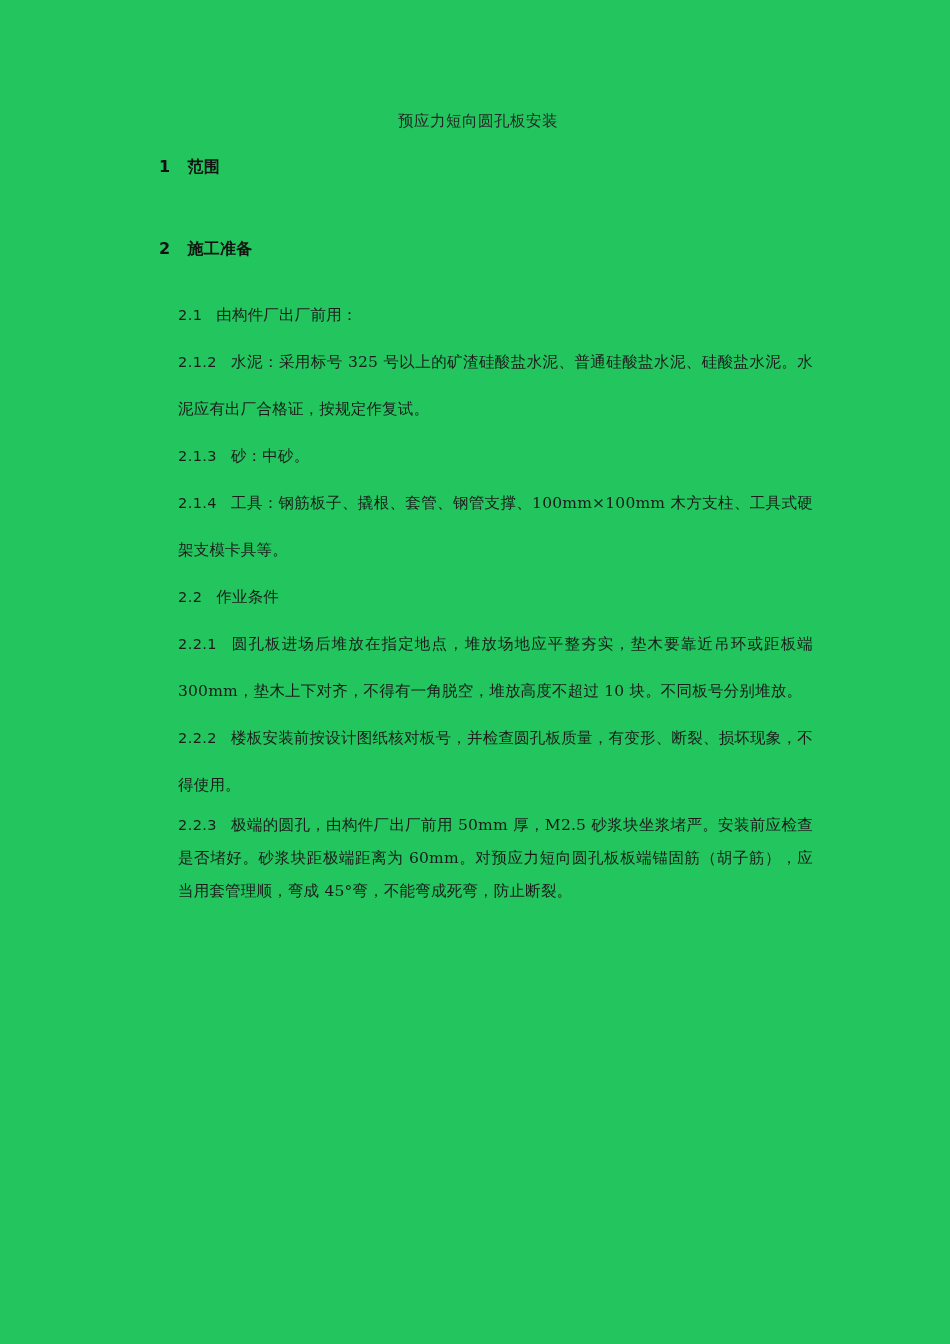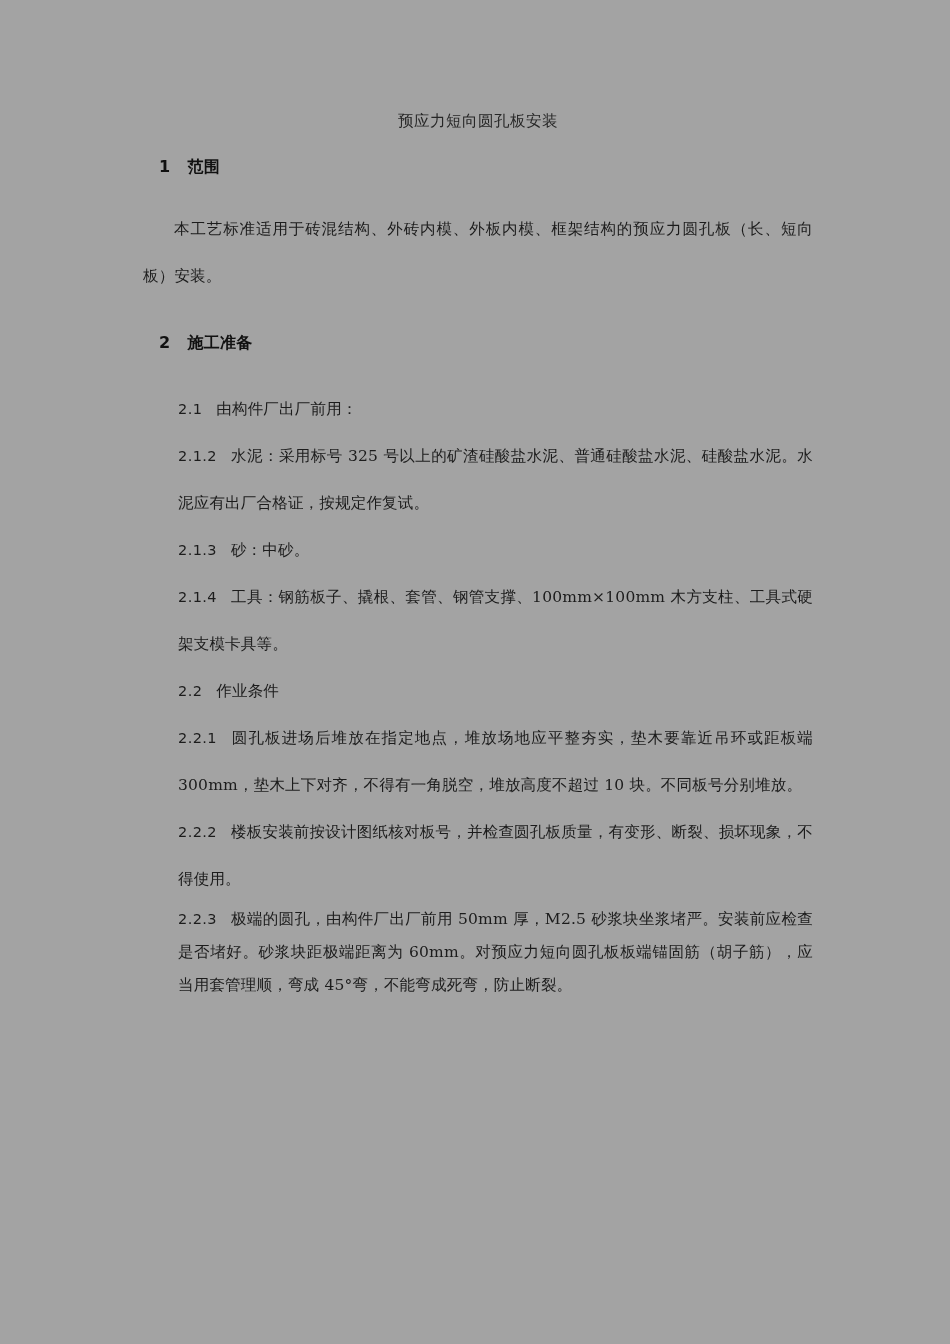--- a/index.html
+++ b/index.html
@@ -15,21 +15,21 @@
     color: #1a1a1a;
     overflow: hidden;
   }
 
   .page {
     position: absolute;
     left: 0;
     top: 0;
     width: 950px;
     height: 1344px;
-    background: #a3a3a3;
+    background: #22c55e;
   }
 
   .content {
     position: absolute;
     left: 143px;
     top: 108px;
     width: 670px;
   }
 
   .doc-title {
@@ -88,21 +88,20 @@
   <div class="content">
 
     <div class="doc-title">预应力短向圆孔板安装</div>
 
     <h1 class="h1">
       <span class="num">1</span><span>范围</span>
     </h1>
 
     <div class="sp-8"></div>
 
-    <p class="para indent-1">本工艺标准适用于砖混结构、外砖内模、外板内模、框架结构的预应力圆孔板（长、短向板）安装。</p>
 
     <div class="sp-12"></div>
 
     <h1 class="h1">
       <span class="num">2</span><span>施工准备</span>
     </h1>
 
     <div class="sp-12"></div>
 
     <p class="para indent-2">

